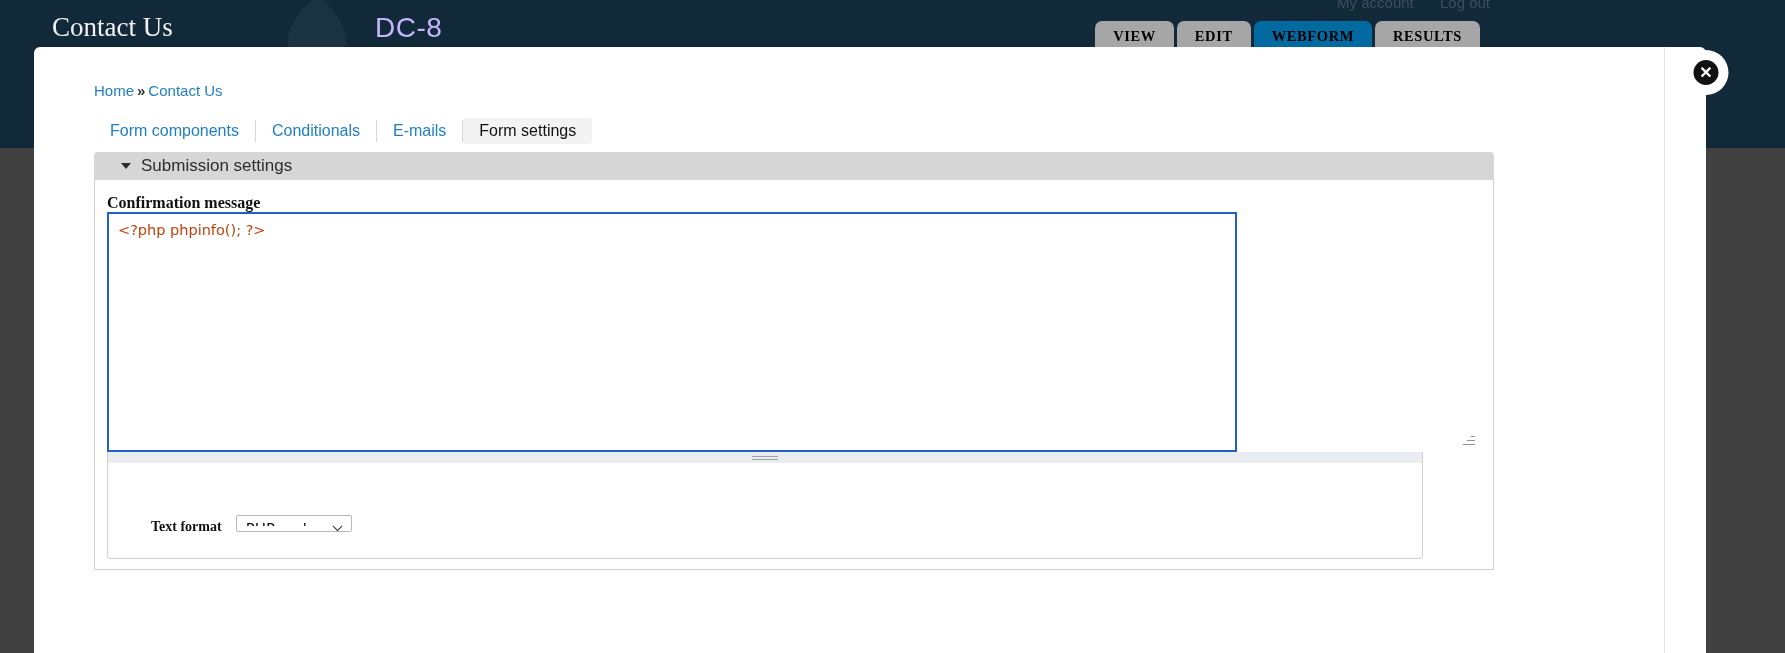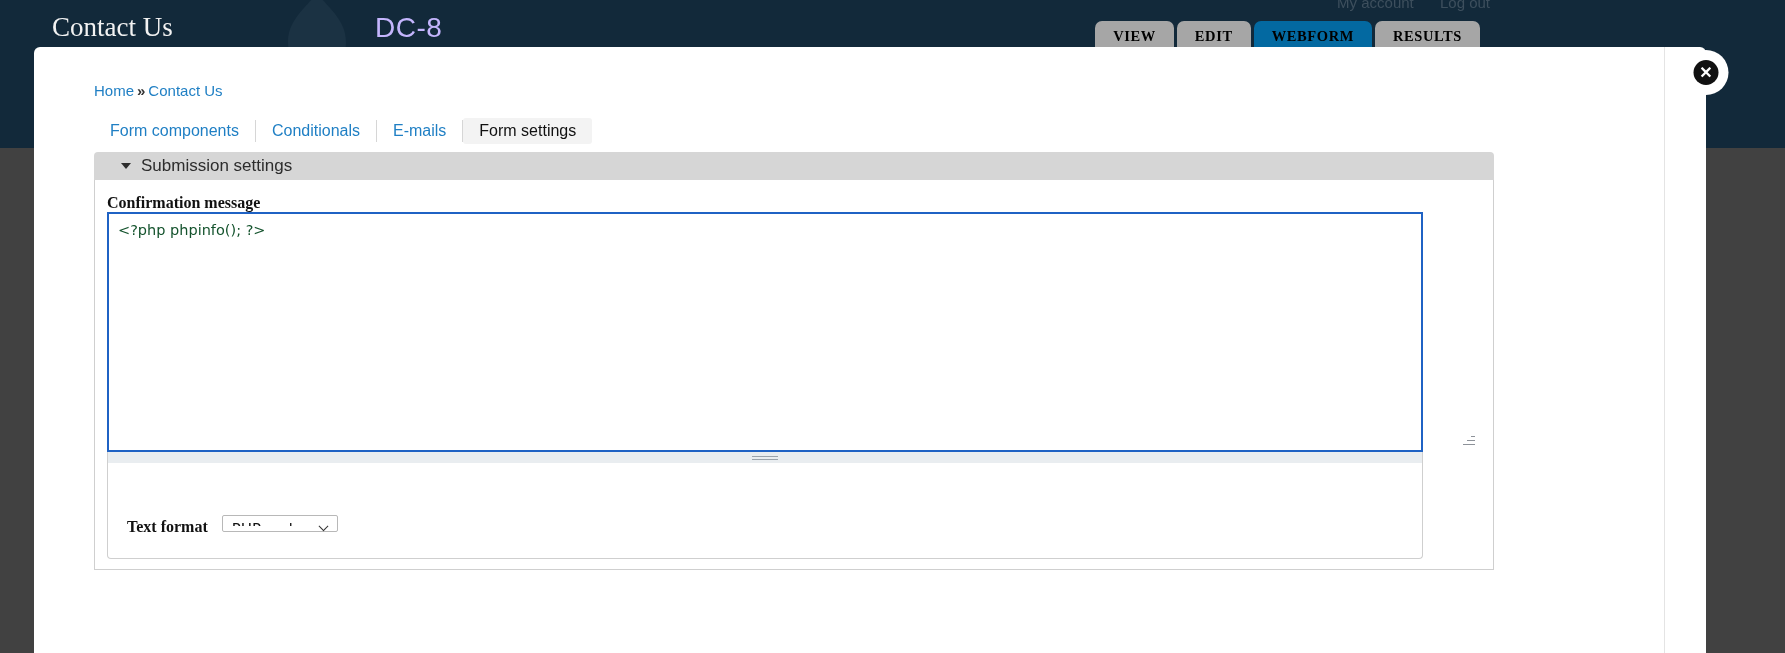--- a/index.html
+++ b/index.html
@@ -156,31 +156,31 @@
     font-family: "Liberation Serif", serif;
     font-weight: bold;
     font-size: 16px;
     color: #111;
   }
 
   
   #editor-wrap { position: relative; }
   #confirmation-textarea {
     display: block;
-    width: 1316px;
+    width: 1130px;
     height: 240px;
     border: 2px solid #1f62c4;
     border-radius: 0;
     outline: none;
     resize: none;
     padding: 7px 9px;
     font-family: "DejaVu Sans", sans-serif;
     font-size: 14.5px;
     line-height: 18px;
-    color: #14532d;
+    color: #c2410c;
     background: #ffffff;
   }
   #resize-grip {
     position: absolute; right: 6px; bottom: 6px;
     width: 13px; height: 13px;
     pointer-events: none;
   }
   #resize-grip i {
     position: absolute; right: 0; background: #8d9299; height: 1px;
     transform-origin: right bottom;
@@ -209,21 +209,21 @@
     position: relative;
     background: #ffffff;
   }
   #format-row {
     position: absolute; left: 19px; top: 52px;
     display: flex; align-items: center; gap: 14px;
   }
   #format-label {
     font-family: "Liberation Serif", serif;
     font-weight: bold;
-    font-size: 16px; color: #111;
+    font-size: 14px; color: #111; margin-left: 24px;
   }
   #format-select {
     appearance: none; -webkit-appearance: none;
     font-family: "DejaVu Sans", sans-serif;
     font-size: 15px;
     color: #111;
     background: #ffffff;
     border: 1px solid #b8b8b8;
     border-radius: 2px;
     padding: 5px 34px 5px 9px;

